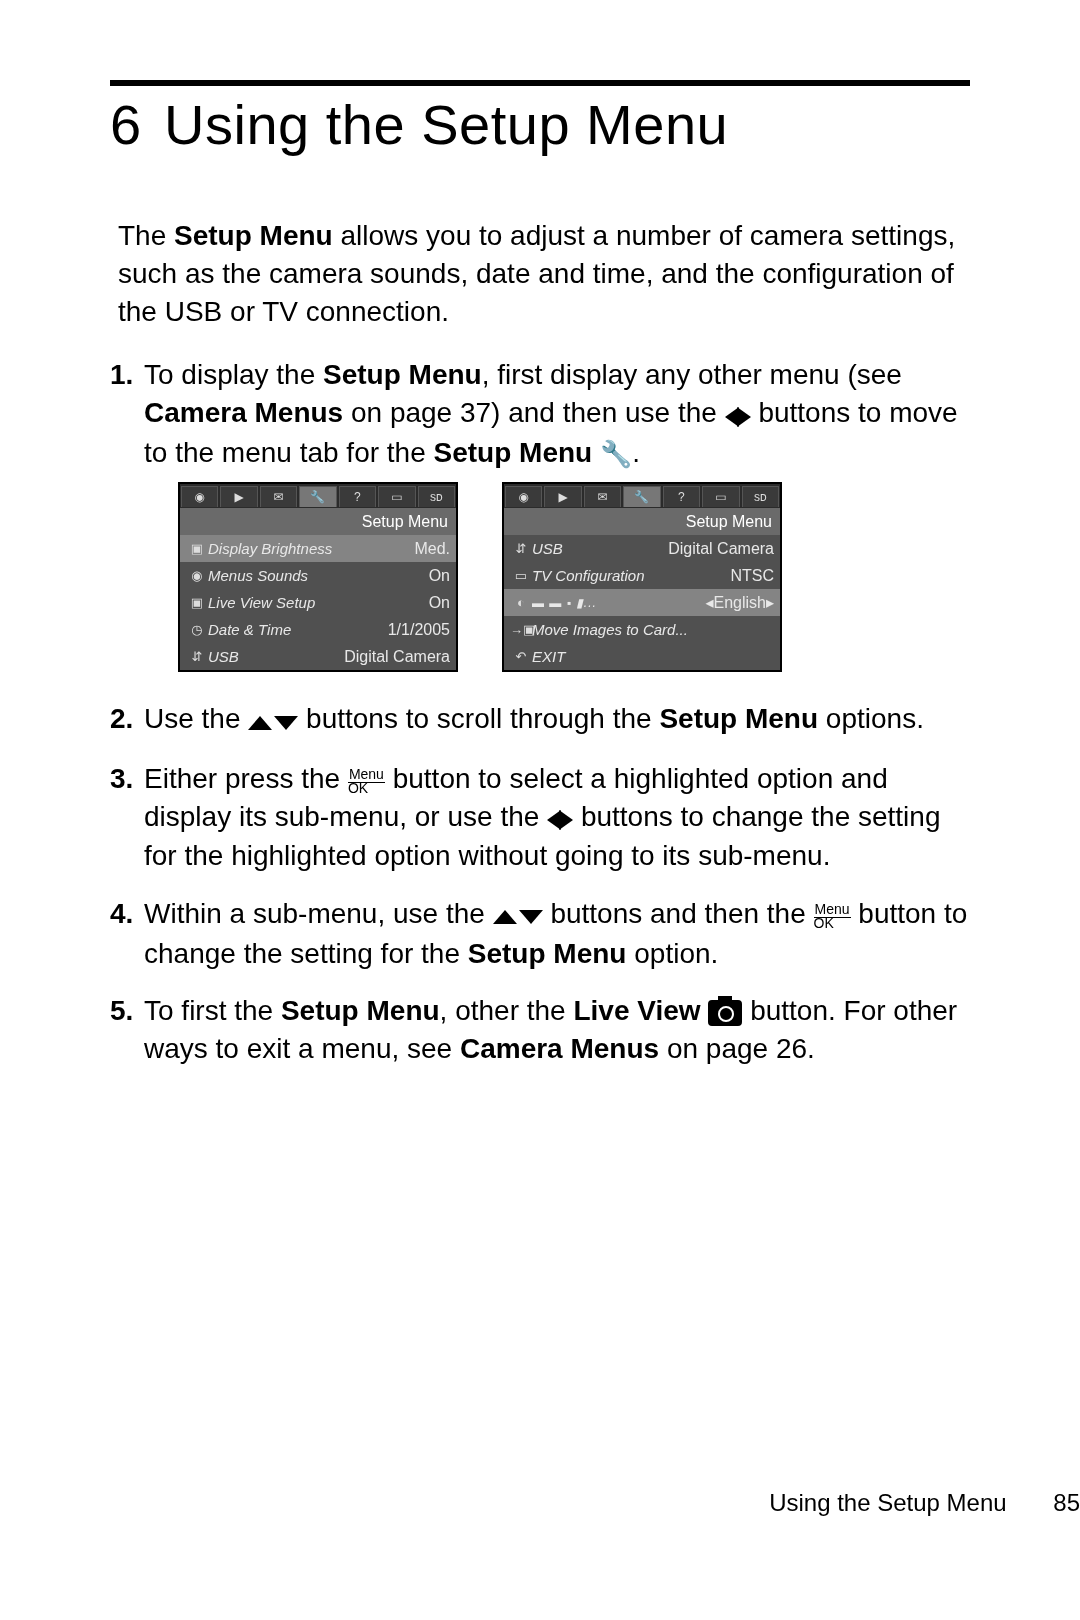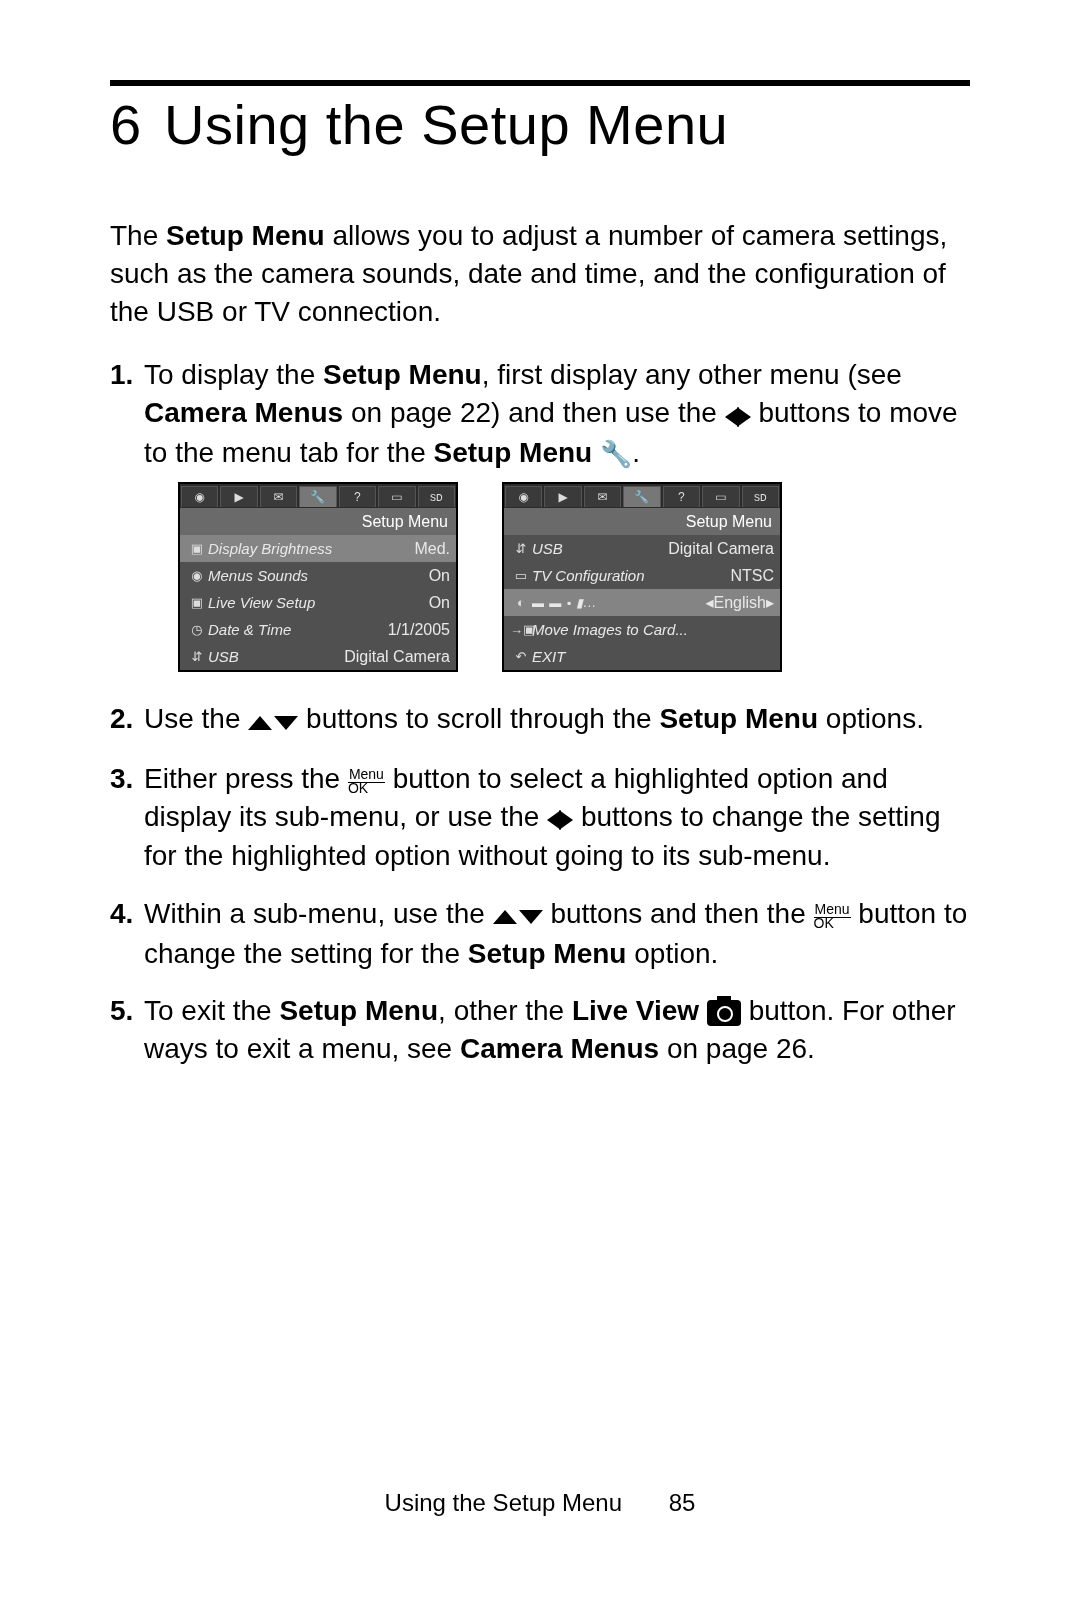--- a/index.html
+++ b/index.html
@@ -8,21 +8,21 @@
     box-sizing:border-box;
     padding:80px 110px 60px 110px;
     font-family:"Arial Narrow","Helvetica Neue",Helvetica,Arial,sans-serif;
     color:#000;
     position:relative;
   }
   .rule{border-top:6px solid #000;margin-bottom:6px;}
   .chapno{font-size:56px;font-weight:400;display:inline-block;vertical-align:baseline;margin-right:14px;}
   .chaptitle{font-size:56px;font-weight:400;letter-spacing:0.5px;}
   h1{margin:0 0 60px 0;font-weight:400;}
-  .para{font-size:28px;line-height:1.35;margin:0 0 26px 0;font-stretch:condensed;}
+  .para{font-size:28px;line-height:1.35;margin:0 0 26px 8px;font-stretch:condensed;}
   b{font-weight:700;}
   ol.steps{list-style:none;margin:0;padding:0;}
   ol.steps>li{font-size:28px;line-height:1.35;margin:0 0 20px 0;padding-left:34px;position:relative;}
   ol.steps>li .num{position:absolute;left:0;top:0;font-weight:700;}
   
   .ico{display:inline-block;vertical-align:middle;}
   .tri{display:inline-block;width:0;height:0;vertical-align:middle;}
   .tri-l{border-top:10px solid transparent;border-bottom:10px solid transparent;border-right:14px solid #000;margin-right:-2px;}
   .tri-r{border-top:10px solid transparent;border-bottom:10px solid transparent;border-left:14px solid #000;}
   .tri-u{border-left:12px solid transparent;border-right:12px solid transparent;border-bottom:14px solid #000;margin-right:2px;}
@@ -40,40 +40,40 @@
   .shot .tabs span{flex:1;border:1px solid #555;border-bottom:none;margin:2px 1px 0 1px;height:20px;background:#3a3a3a;display:flex;align-items:center;justify-content:center;font-size:12px;color:#ddd;}
   .shot .tabs span.sel{background:#777;}
   .shot .hdr{background:#6a6a6a;color:#fff;font-size:16px;text-align:right;padding:3px 8px;}
   .shot .row{display:flex;align-items:center;padding:2px 6px;color:#e8e8e8;font-size:15px;height:23px;}
   .shot .row .ric{width:22px;font-size:13px;color:#ddd;text-align:center;}
   .shot .row .lab{flex:1;white-space:nowrap;overflow:hidden;font-style:italic;}
   .shot .row .val{color:#e8e8e8;font-size:16px;}
   .shot .row.sel{background:#848484;}
   .shot .row .flags{letter-spacing:1px;font-size:12px;}
   .shot .row .engl{font-size:16px;}
-  .footer{position:absolute;bottom:60px;left:0;right:0;text-align:center;font-size:24px;}
+  .footer{position:absolute;bottom:60px;left:0;right:0;text-align:right;font-size:24px;}
   .footer .pn{margin-left:40px;}
 </style>
 </head>
 <body>
 
 <div class="page">
   <div class="rule"></div>
   <h1>
     <span class="chapno">6</span>
     <span class="chaptitle">Using the Setup Menu</span>
   </h1>
 
   <p class="para">
     <span>The </span><b>Setup Menu</b><span> allows you to adjust a number of camera settings, such as the camera sounds, date and time, and the configuration of the USB or TV connection.</span>
   </p>
 
   <ol class="steps">
     <li><span class="num">1.</span>
-      <span>To display the </span><b>Setup Menu</b><span>, first display any other menu (see </span><b>Camera Menus</b><span> on page 22) and then use the </span>
+      <span>To display the </span><b>Setup Menu</b><span>, first display any other menu (see </span><b>Camera Menus</b><span> on page 37) and then use the </span>
       <span class="ico"><span class="tri tri-l"></span><span class="tri tri-r"></span></span>
       <span> buttons to move to the menu tab for the </span><b>Setup Menu</b>
       <span class="ico wrench">🔧</span><span>.</span>
 
       <div class="shots">
 
         <div class="shot">
           <div class="tabs">
             <span>◉</span>
               <span>▶</span>
@@ -167,21 +167,21 @@
 
     <li><span class="num">4.</span>
       <span>Within a sub-menu, use the </span>
       <span class="ico"><span class="tri tri-u"></span><span class="tri tri-d"></span></span>
       <span> buttons and then the </span>
       <span class="menuok"><span class="top">Menu</span><br><span>OK</span></span>
       <span> button to change the setting for the </span><b>Setup Menu</b><span> option.</span>
     </li>
 
     <li><span class="num">5.</span>
-      <span>To exit the </span><b>Setup Menu</b><span>, other the </span><b>Live View</b>
+      <span>To first the </span><b>Setup Menu</b><span>, other the </span><b>Live View</b>
       <span> </span><span class="camera-ico"></span>
       <span> button. For other ways to exit a menu, see </span><b>Camera Menus</b><span> on page 26.</span>
     </li>
   </ol>
 
   <div class="footer">
     <span>Using the Setup Menu</span>
     <span class="pn">85</span>
   </div>
 </div>

